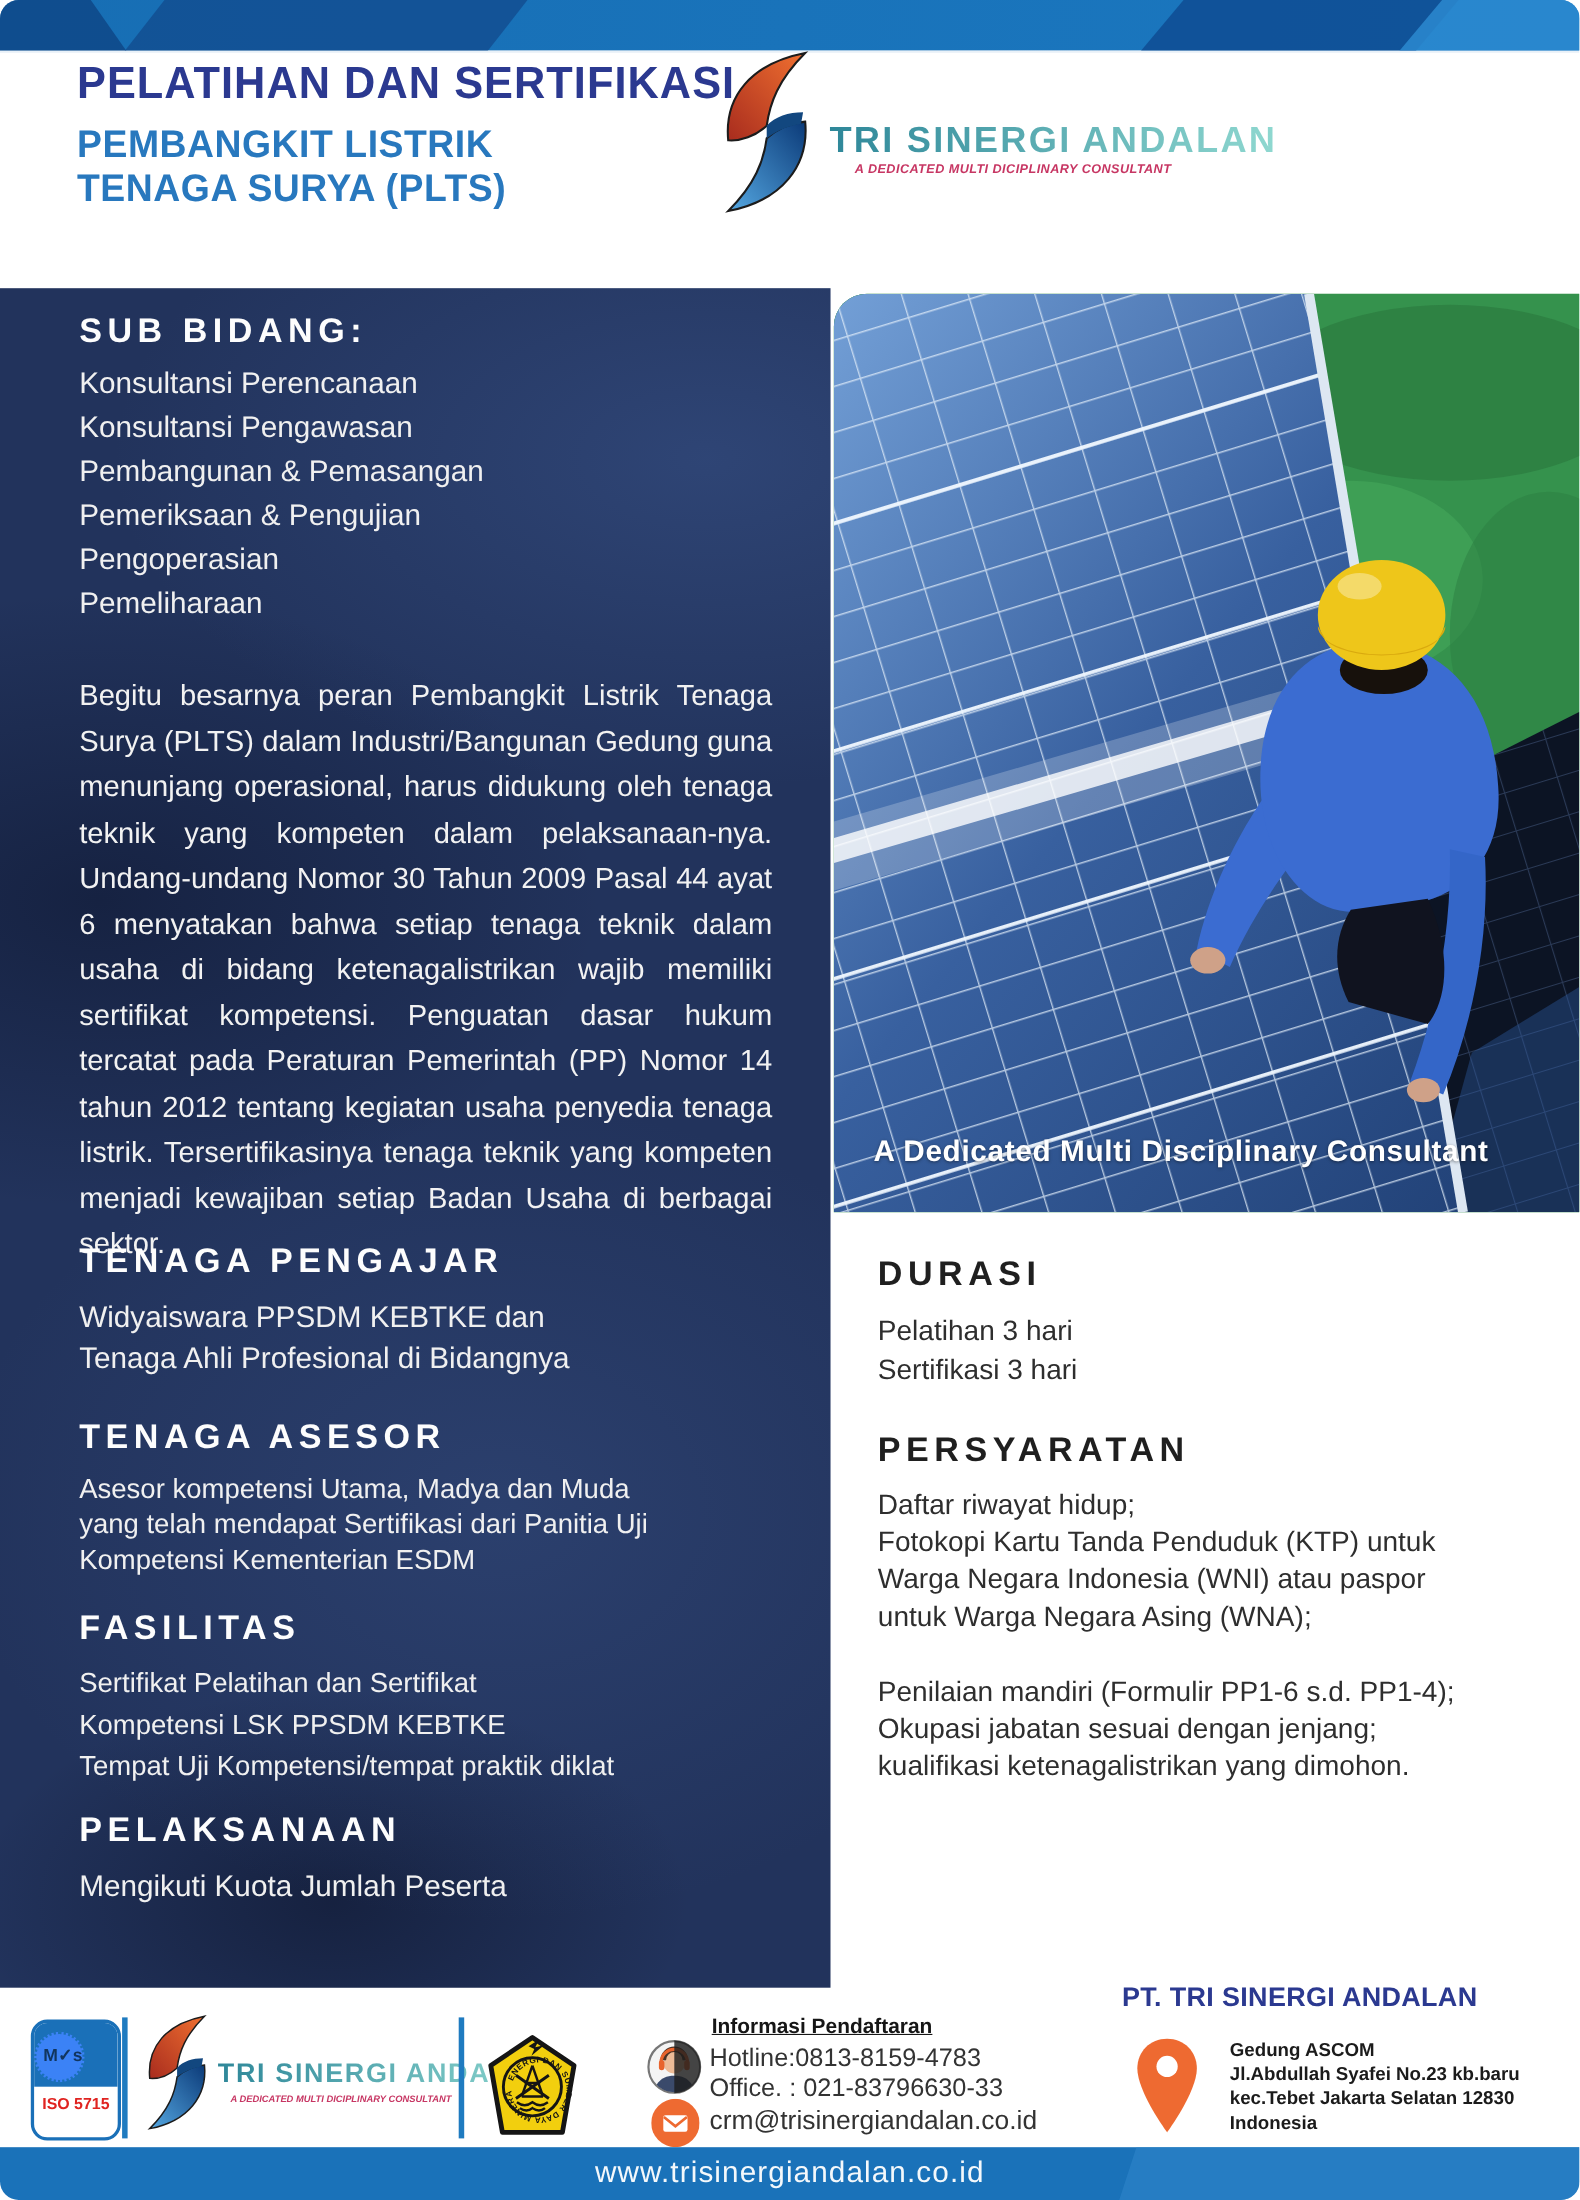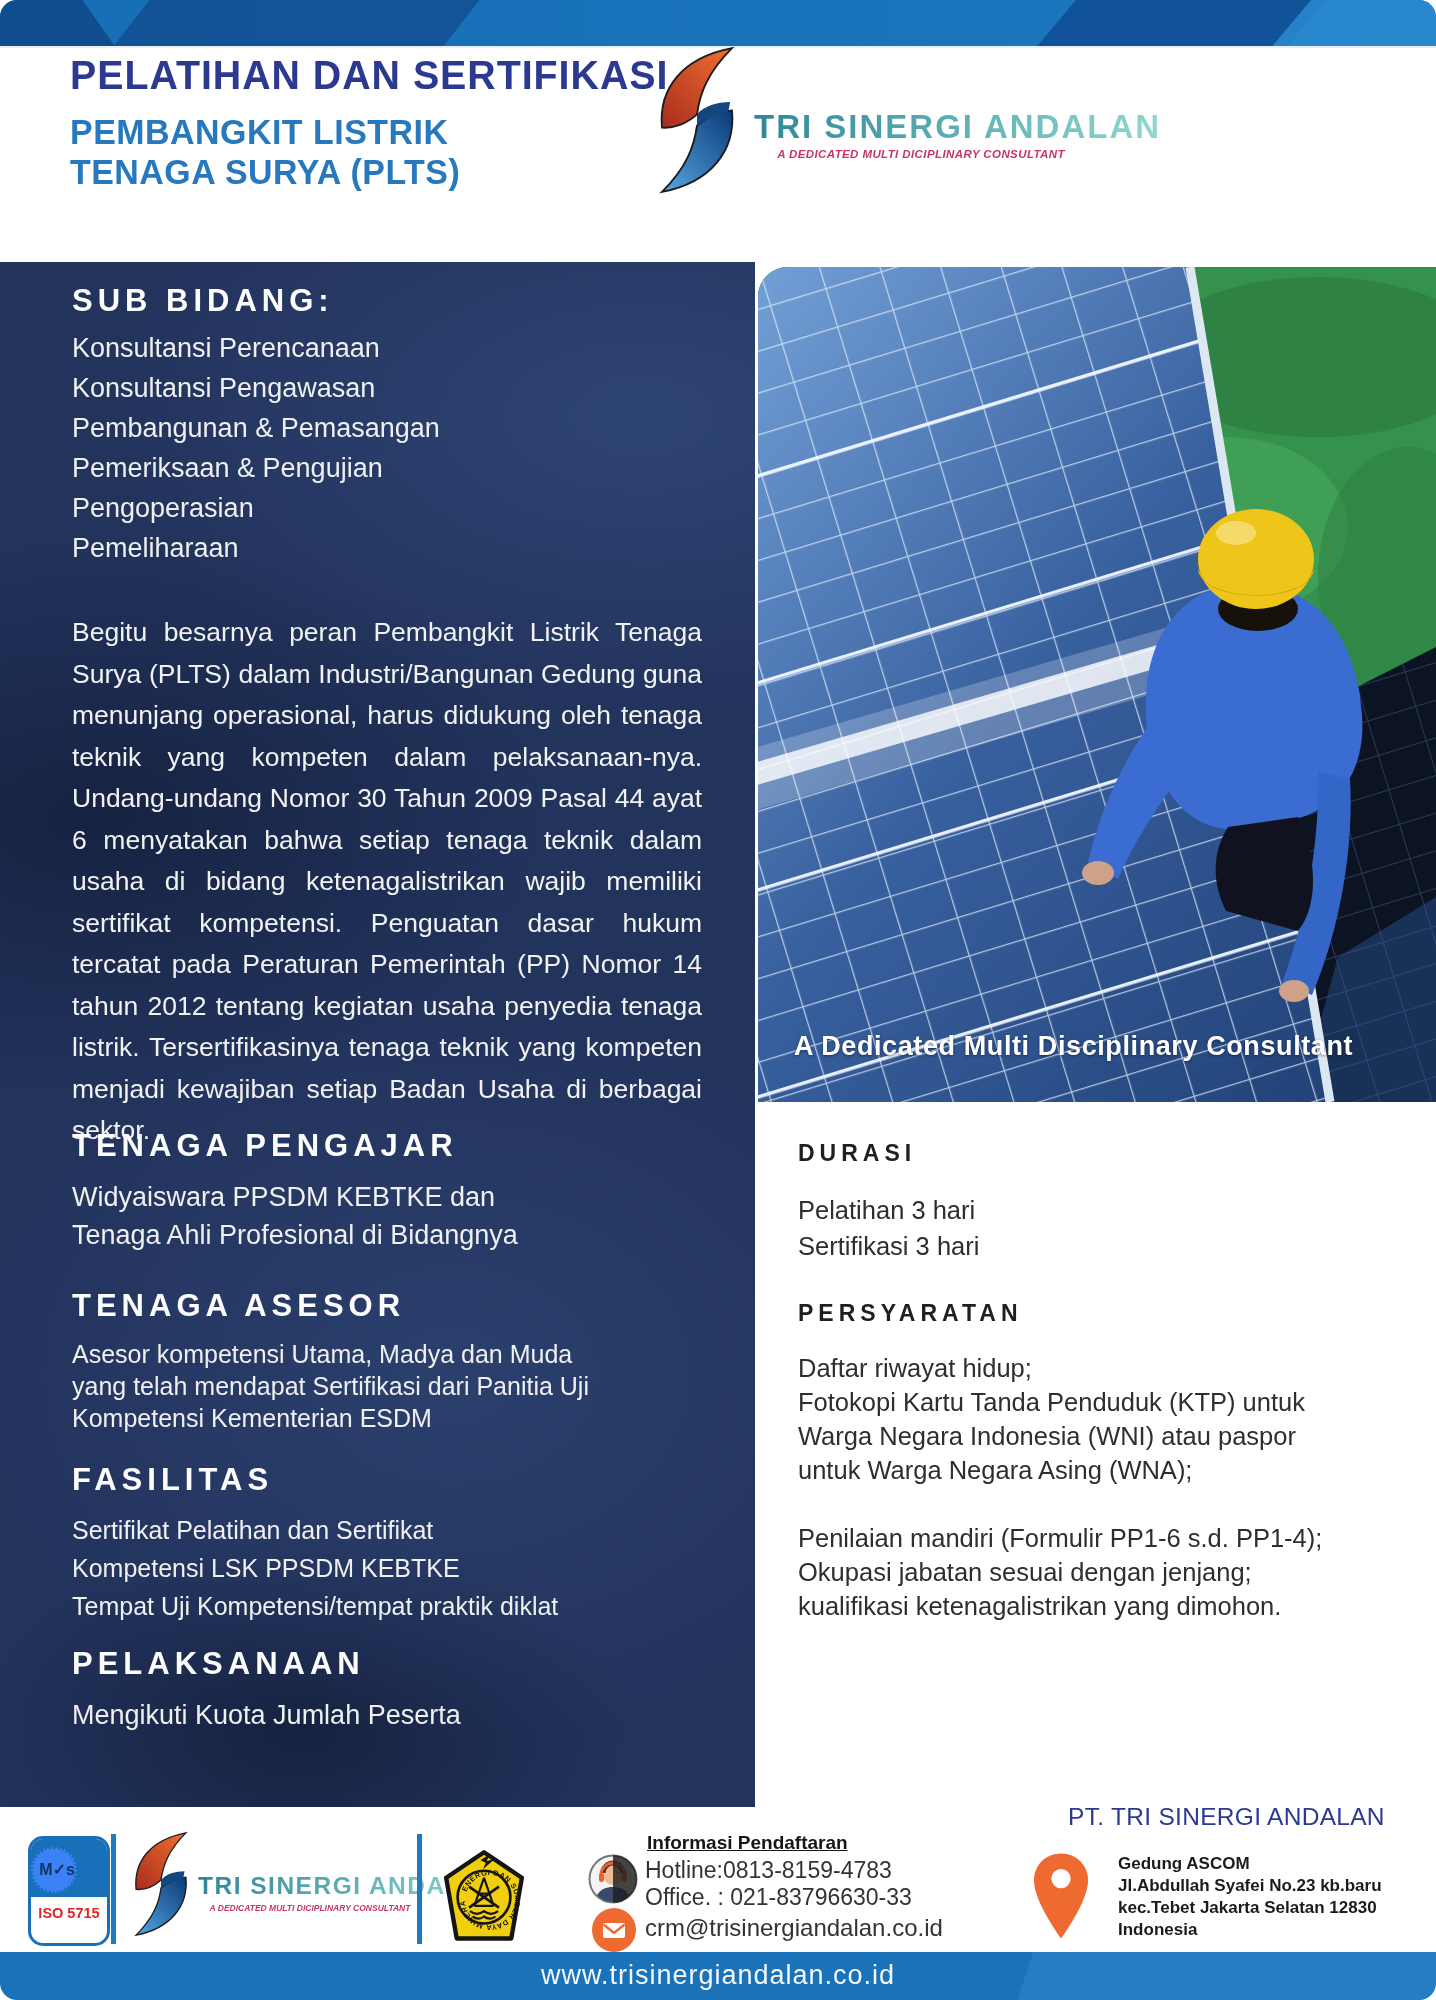--- a/index.html
+++ b/index.html
@@ -31,39 +31,39 @@
   .sec-head{position:absolute;left:72px;font-size:31px;font-weight:800;letter-spacing:5px;color:#fdfdfd;}
   .plain-line{position:absolute;left:72px;font-size:27px;color:#f0f0f0;white-space:nowrap;text-align:right;}
   .body-par{position:absolute;left:72px;width:630px;font-size:26.5px;line-height:41.5px;text-align:justify;color:#f2f2f2;}
 
   
   .photo{position:absolute;left:758px;top:267px;width:678px;height:835px;border-top-left-radius:30px;overflow:hidden;background:#35924d;}
   .photo svg{display:block;width:100%;height:100%;}
   .photo-caption{position:absolute;left:36px;bottom:40px;font-size:27px;font-weight:700;color:#ffffff;letter-spacing:.6px;text-shadow:0 1px 3px rgba(0,0,0,.45);}
 
   
-  .r-head{position:absolute;left:798px;font-size:23px;font-weight:800;letter-spacing:5px;color:#1f1f1f;}
+  .r-head{position:absolute;left:798px;font-size:31px;font-weight:800;letter-spacing:5px;color:#1f1f1f;}
   .r-line{position:absolute;left:798px;font-size:25.5px;color:#2e2e2e;white-space:nowrap;}
 
   
   .iso-badge{position:absolute;left:28px;top:1836px;width:76px;height:104px;border:3px solid #1a70b8;border-radius:15px;background:#ffffff;overflow:hidden;}
   .iso-top{position:absolute;left:0;top:0;width:100%;height:58px;background:#1a70b8;}
   .iso-circle{position:absolute;left:0;top:8px;width:46px;height:46px;border-radius:50%;background:#3b82f6;border:2px dotted #1a70b8;box-sizing:border-box;text-align:right;line-height:42px;font-size:16px;font-weight:800;color:#11355e;}
   .iso-label{position:absolute;left:0;top:66px;width:100%;text-align:center;font-size:14.5px;font-weight:800;color:#e02421;}
   .f-divider{position:absolute;top:1834px;width:5px;height:110px;background:#1f7bc0;}
   .f-logo-mark{position:absolute;left:124px;top:1826px;width:74px;height:116px;}
   .f-logo-word{position:absolute;left:198px;top:1872px;font-size:24.5px;font-weight:700;letter-spacing:1.5px;background:linear-gradient(90deg,#2e8799,#8fd8d0);-webkit-background-clip:text;background-clip:text;color:transparent;}
   .f-logo-tag{position:absolute;left:198px;top:1903px;width:224px;text-align:center;font-size:8.5px;font-style:italic;font-weight:600;color:#c73663;}
   .esdm{position:absolute;left:440px;top:1846px;width:88px;height:104px;}
   .info-head{position:absolute;left:647px;top:1832px;font-size:19px;font-weight:800;color:#161616;text-decoration:underline;}
   .agent-icon{position:absolute;left:588px;top:1854px;width:50px;height:50px;}
   .hotline{position:absolute;left:645px;top:1857px;font-size:23px;color:#333;line-height:27px;white-space:nowrap;}
   .mail-icon{position:absolute;left:592px;top:1908px;width:44px;height:44px;}
   .email{position:absolute;left:645px;top:1914px;font-size:24px;color:#333;white-space:nowrap;}
-  .company-name{position:absolute;left:1020px;top:1803px;font-size:24.5px;font-weight:400;color:#2b3990;letter-spacing:.3px;margin-left:48px;}
+  .company-name{position:absolute;left:1020px;top:1803px;font-size:24.5px;font-weight:700;color:#2b3990;letter-spacing:.3px;}
   .pin-icon{position:absolute;left:1032px;top:1850px;width:58px;height:92px;}
   .address{position:absolute;left:1118px;top:1853px;font-size:17px;font-weight:700;color:#1b1b1b;line-height:22px;white-space:nowrap;}
 
   .bottom-bar{position:absolute;left:0;top:1952px;width:1436px;height:48px;background:#1a72b9;overflow:hidden;}
   .bottom-bar .light{position:absolute;left:1025px;top:-5px;width:430px;height:60px;background:#2e86c9;opacity:.6;transform:skewX(-18deg);}
   .site{position:absolute;left:0;top:1960px;width:1436px;text-align:center;font-size:27px;color:#f4f8fb;letter-spacing:1px;}
 </style>
 </head>
 <body>
 

